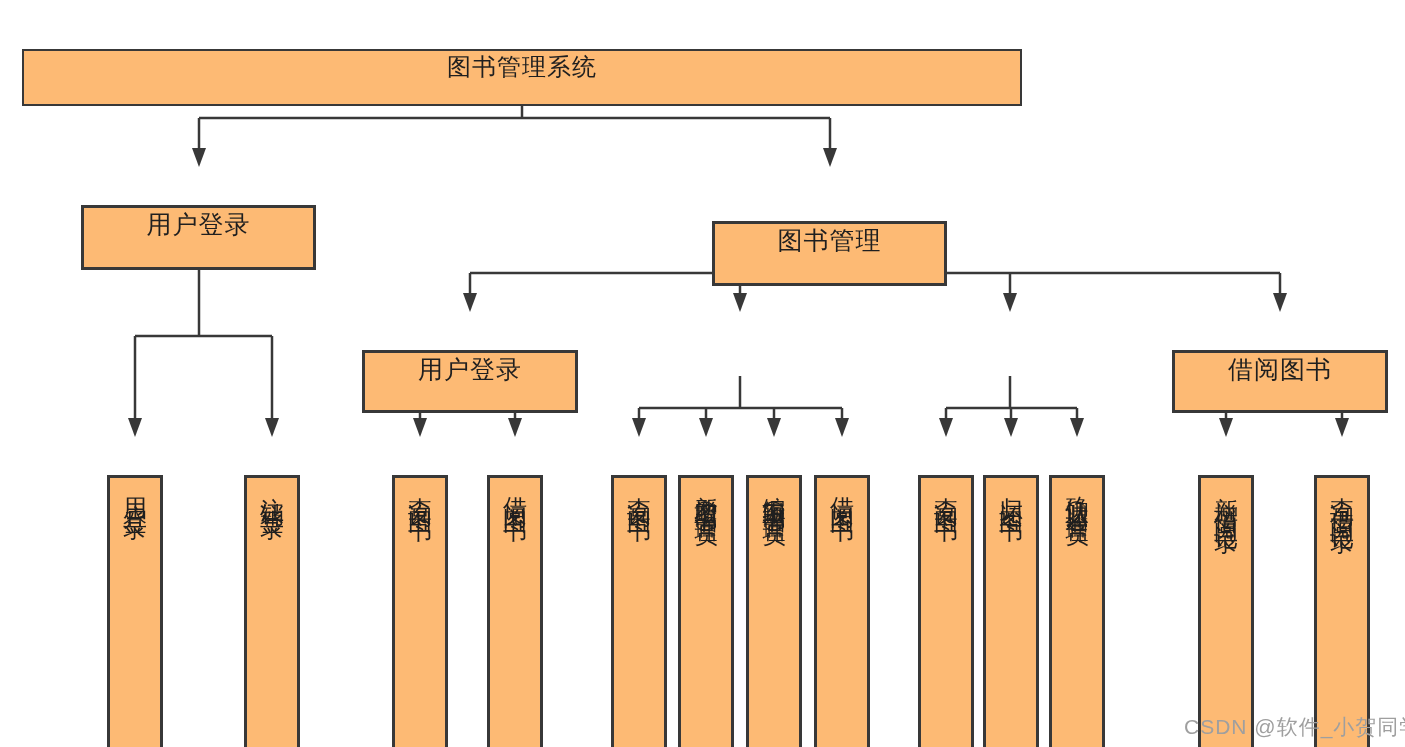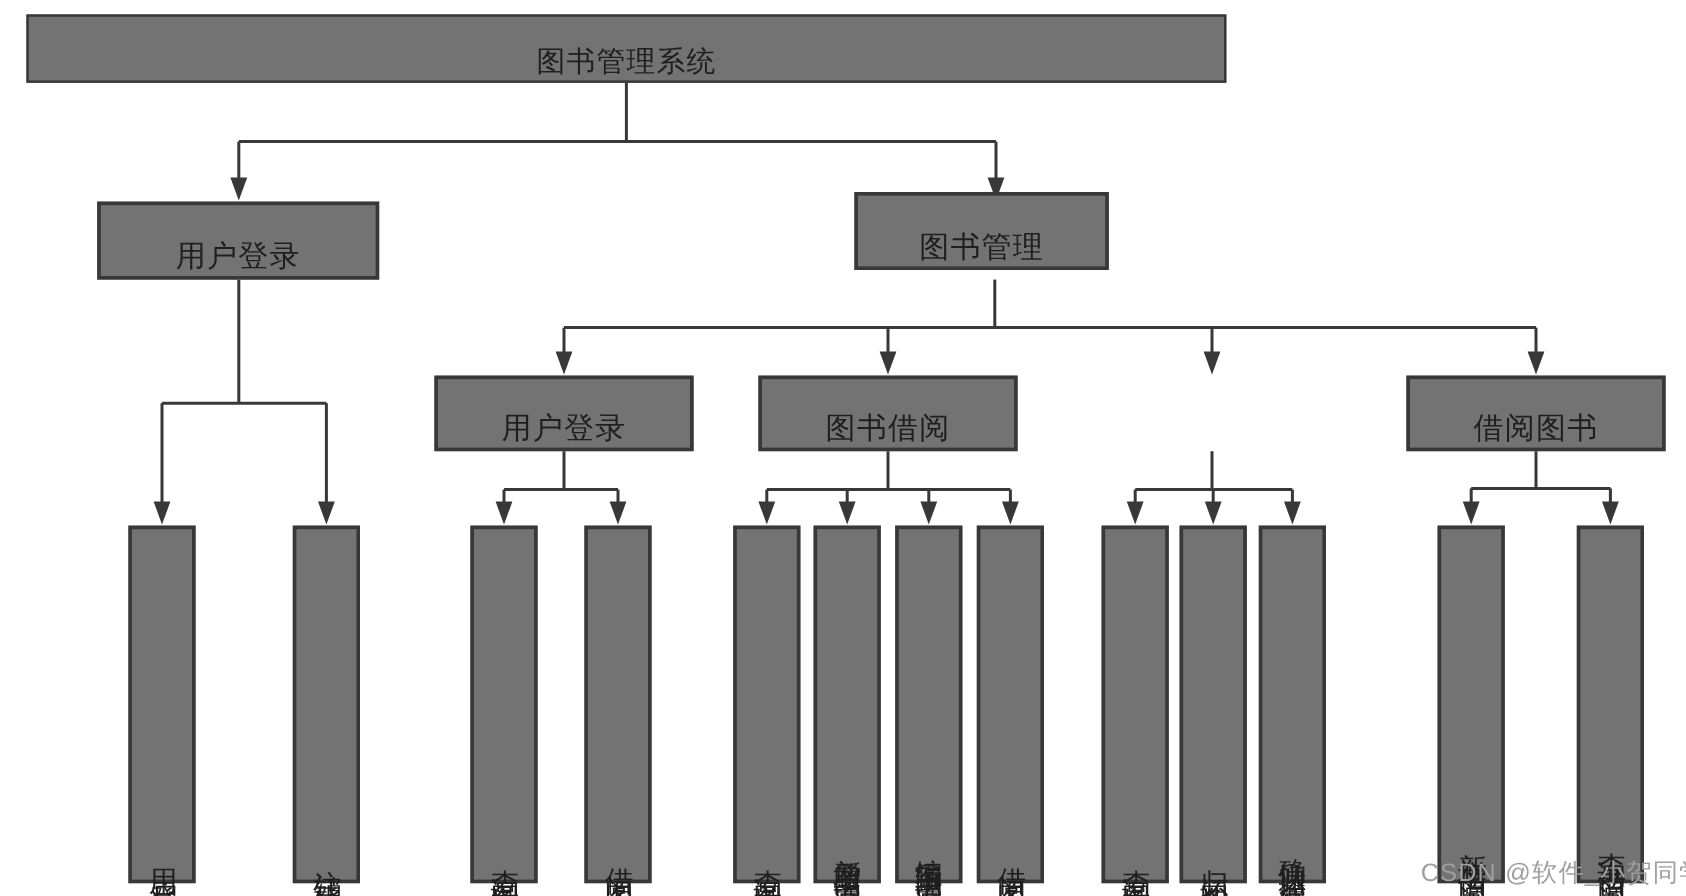--- a/index.html
+++ b/index.html
@@ -6,30 +6,31 @@
     --line:#383838;
     --text:#1f1f1f;
     --wm:#9f9f9f;
     --bg:#ffffff;
   }
   html,body{margin:0;padding:0;background:var(--bg);}
   body{font-family:"Liberation Sans","DejaVu Sans",sans-serif;color:var(--text);}
   #canvas{position:relative;width:1405px;height:747px;background:var(--bg);overflow:hidden;}
   #connectors{position:absolute;left:0;top:0;z-index:0;}
   .box{
-    position:absolute;box-sizing:border-box;background:#737373;
-    border:3px solid var(--line);display:flex;align-items:flex-end;justify-content:center;
+    position:absolute;box-sizing:border-box;background:#fdba74;
+    border:3px solid var(--line);display:flex;align-items:flex-start;justify-content:center;
     z-index:1;
+    margin-top:37px;
   }
   .root{left:22px;top:12px;width:1000px;height:57px;border-width:2px;}
   .root .hlabel{font-size:24px;}
   .hlabel{font-size:25px;letter-spacing:1px;white-space:nowrap;}
   
   .n-user{left:81px;top:168px;width:235px;height:65px;}
-  .n-mgmt{left:712px;top:160px;width:212px;height:65px;}
+  .n-mgmt{left:712px;top:184px;width:235px;height:65px;}
   
   .lvl3{top:313px;width:216px;height:63px;}
   .n-newbook{left:362px;}
   .n-borrow{left:632px;}
   .n-current{left:902px;}
   .n-record{left:1172px;}
   
   .leaf{top:438px;width:56px;height:298px;}
   .vtext{
     writing-mode:vertical-rl;text-orientation:mixed;
@@ -127,23 +128,20 @@
   <div class="box n-user">
     <span class="hlabel">用户登录</span>
   </div>
   <div class="box n-mgmt">
     <span class="hlabel">图书管理</span>
   </div>
 
   <div class="box lvl3 n-newbook">
     <span class="hlabel">用户登录</span>
   </div>
-  <div class="box lvl3 n-borrow">
-    <span class="hlabel">图书借阅</span>
-  </div>
   <div class="box lvl3 n-record">
     <span class="hlabel">借阅图书</span>
   </div>
 
   <div class="box leaf x1">
     <span class="vtext">用户登录</span>
   </div>
   <div class="box leaf x2">
     <span class="vtext">注销登录</span>
   </div>

